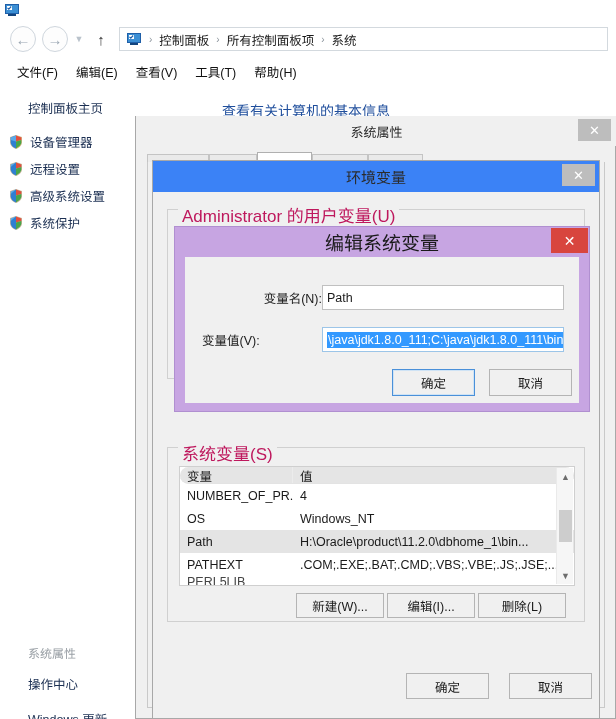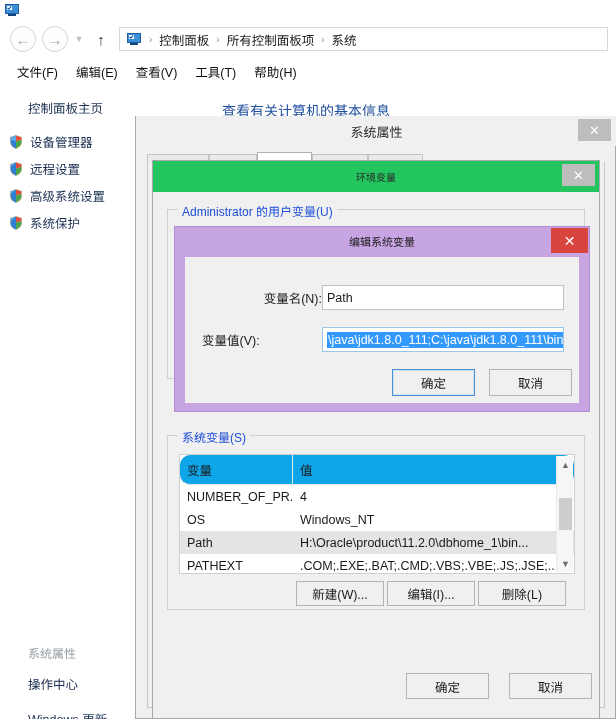--- a/index.html
+++ b/index.html
@@ -116,38 +116,38 @@
   }
 
   
   .dlg-env {
     position:absolute; left:152px; top:160px; width:448px; height:559px;
     background:#f0f0f0; border:1px solid #a8a8a8;
   }
   .dlg-env .dtitle {
     position:absolute; left:0; top:0; width:446px; height:31px;
     display:flex; align-items:center; justify-content:center;
-    font-size:10px; color:#2b2b2b; background:#22c55e;
+    font-size:15px; color:#2b2b2b; background:#3b82f6;
   }
   .groupbox {
     position:absolute; border:1px solid #d0d0d0; background:transparent;
   }
   .groupbox > .gtitle {
     position:absolute; left:10px; top:-8px; background:#f0f0f0;
-    padding:0 4px; font-size:12px; color:#1d4ed8; white-space:nowrap;
+    padding:0 4px; font-size:17px; color:#be185d; white-space:nowrap;
   }
   .gb-user { left:14px; top:48px; width:418px; height:170px; }
-  .gb-sys  { left:14px; top:274px; width:418px; height:175px; }
+  .gb-sys  { left:14px; top:286px; width:418px; height:175px; }
 
   .lv {
     position:absolute; left:11px; top:18px; width:396px; height:120px;
     background:#ffffff; border:1px solid #cfcfcf; overflow:hidden;
   }
   .lv-head {
-    display:flex; height:30px; background:#0ea5e9;
+    display:flex; height:17px; background:#e5e5e5;
     border-bottom:1px solid #e3e3e3;
     border-radius:10px;
   }
   .lv-head .hc {
     font-size:12.5px; color:#1a1a1a; display:flex; align-items:center;
     padding-left:7px; border-right:1px solid #ececec;
   }
   .lv-head .hc.c1 { width:113px; }
   .lv-head .hc.c2 { flex:1; border-right:none; }
   .lv-row { display:flex; height:23px; align-items:center; }
@@ -182,21 +182,21 @@
   .btn.focus { border:1px solid #4a90d9; box-shadow:inset 0 0 0 1px #cfe3f5; }
 
   
   .dlg-edit {
     position:absolute; left:174px; top:226px; width:416px; height:186px;
     background:#c7a5e2; border:1px solid #b08fd0;
   }
   .dlg-edit .dtitle {
     position:absolute; left:0; top:0; width:414px; height:28px;
     display:flex; align-items:center; justify-content:center;
-    font-size:11px; color:#1a1a1a;
+    font-size:19px; color:#1a1a1a;
   }
   .dlg-edit .closebox-red {
     position:absolute; top:1px; right:1px; width:37px; height:25px;
     background:#d8453e; color:#ffffff;
     display:flex; align-items:center; justify-content:center;
     font-size:14px; font-family:"DejaVu Sans", sans-serif; font-weight:bold;
   }
   .dlg-edit .body {
     position:absolute; left:10px; top:30px; width:394px; height:146px;
     background:#f0f0f0;

